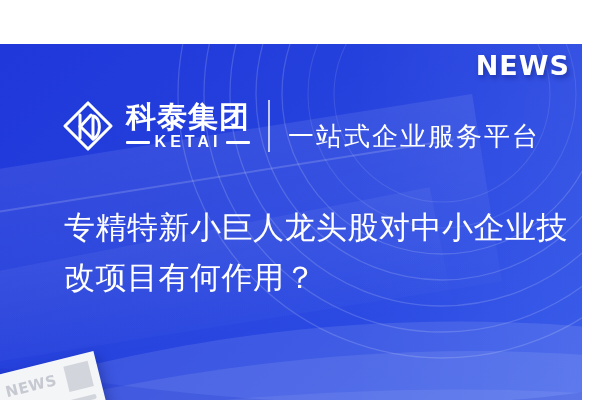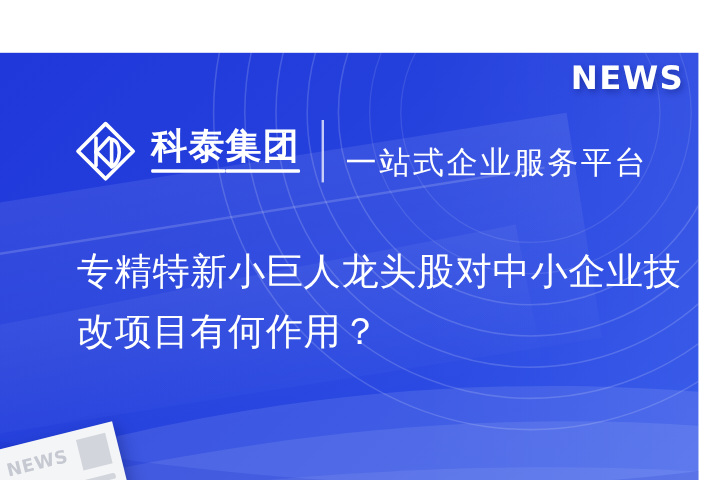--- a/index.html
+++ b/index.html
@@ -317,20 +317,21 @@
             <path d="M18 27 L29 15"></path>
             <path d="M18 26 L31 39"></path>
             <path d="M31 16 L31 39 C39 36 40 18 31 16 Z"></path>
           </g>
         </svg>
       </span>
       <span class="logo-word">
         <span class="logo-cn">科泰集团</span>
         <span class="logo-en-row">
           <i class="dash"></i>
+          <span class="logo-en">KETAI</span>
           <i class="dash"></i>
         </span>
       </span>
     </div>
 
     <span class="divider"></span>
 
     <div class="tagline">
       <span class="tagline-main">一站式企业服务平台</span>
     </div>

